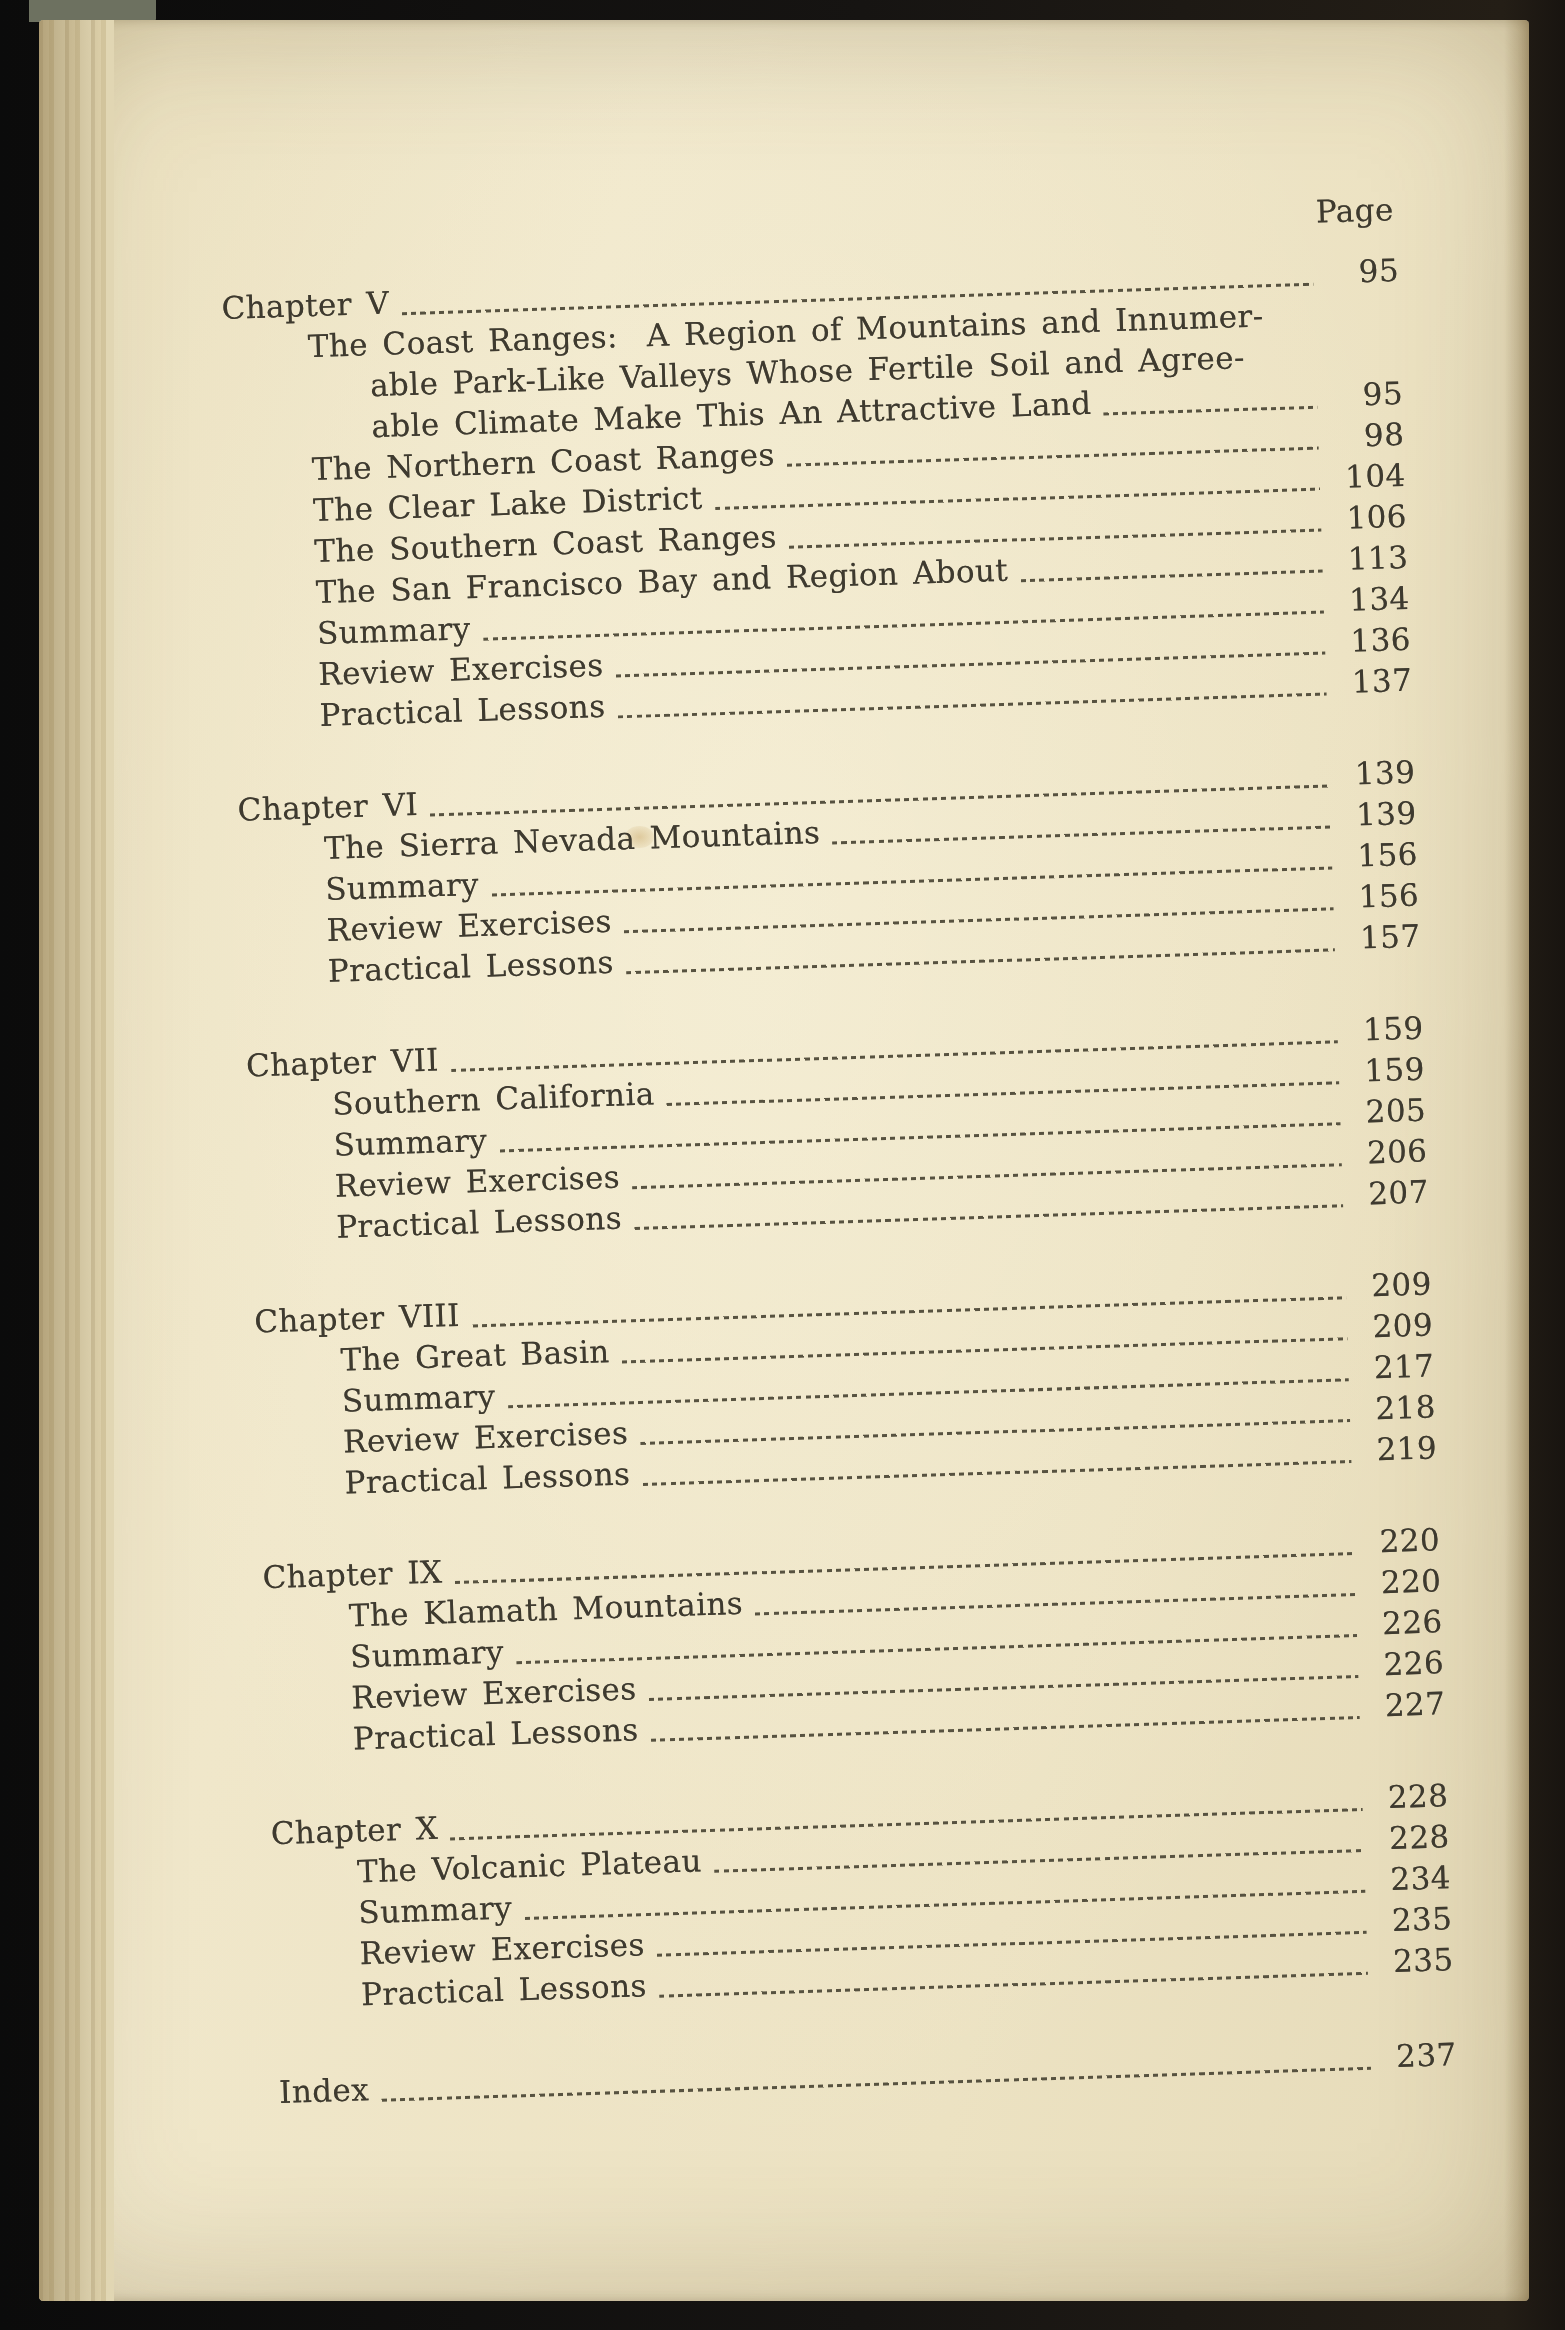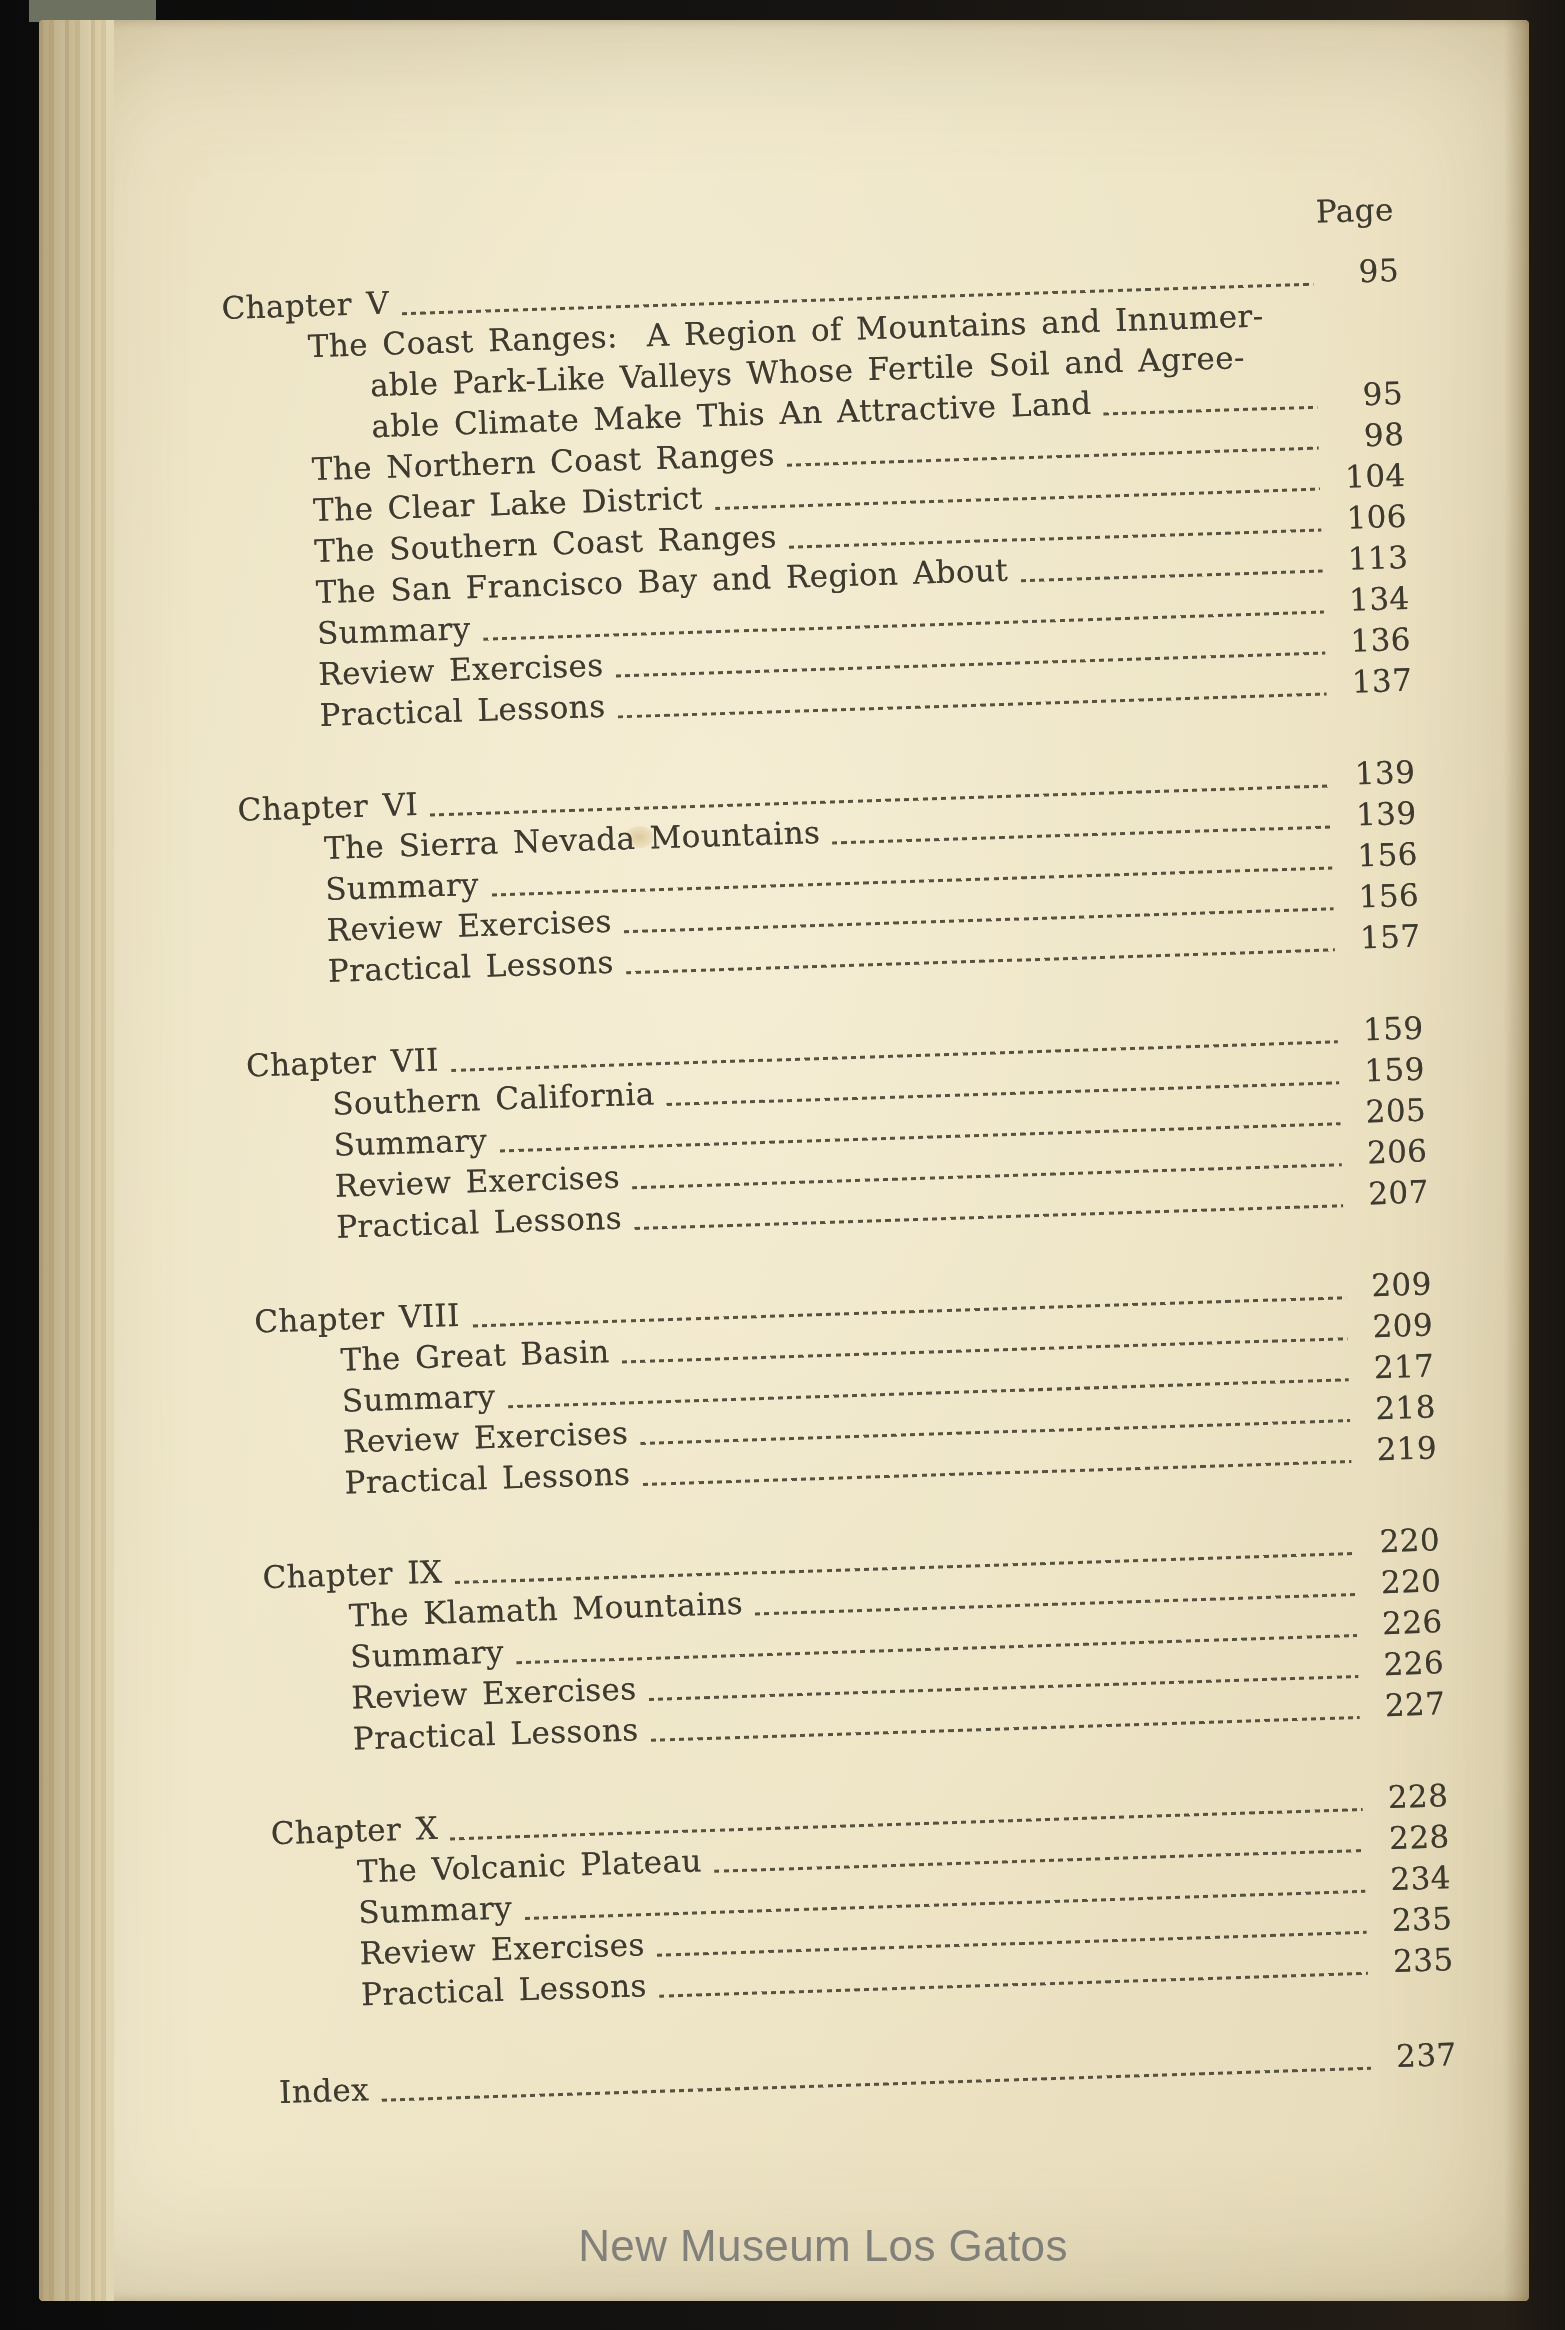--- a/index.html
+++ b/index.html
@@ -330,16 +330,15 @@
       <section class="index-section">
         <div class="row heading">
           <span class="label">Index</span>
           <span class="leader"></span>
           <span class="num">237</span>
         </div>
       </section>
 
     </div>
 
-    <div class="watermark">New Museum Los Gatos</div>
   </div>
 </div>
 
 
 </body></html>

